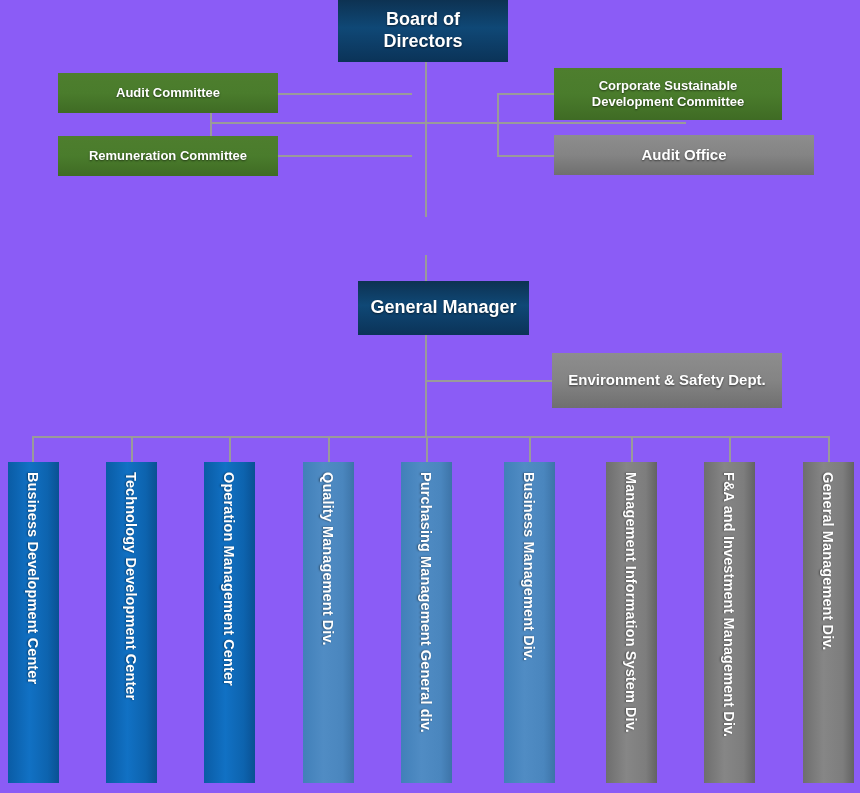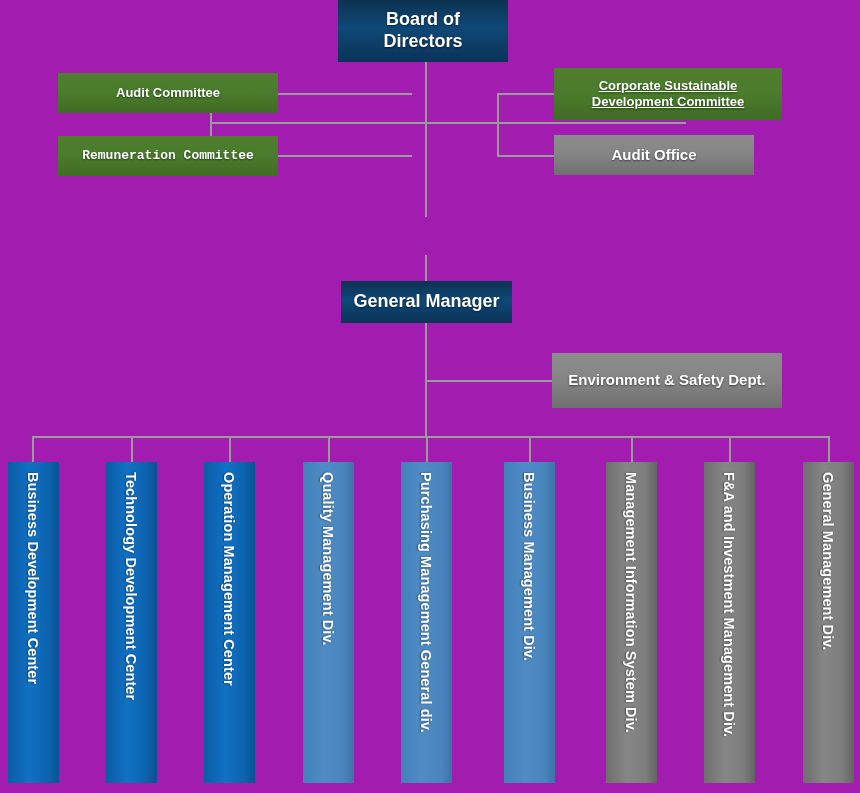--- a/index.html
+++ b/index.html
@@ -4,21 +4,21 @@
 <style>
   html, body {
     margin: 0;
     padding: 0;
     background: #000000;
   }
   #chart-root {
     position: relative;
     width: 860px;
     height: 793px;
-    background: #a21caf;
+    background: #8b5cf6;
     overflow: hidden;
     font-family: "Liberation Sans", sans-serif;
   }
 
   
   .line {
     position: absolute;
     background: #9a9a9a;
   }
   .line.v { width: 2px; }
@@ -126,28 +126,28 @@
   <div class="line v" style="left:426px; top:436px; height:26px;"></div>
   <div class="line v" style="left:529px; top:436px; height:26px;"></div>
   <div class="line v" style="left:631px; top:436px; height:26px;"></div>
   <div class="line v" style="left:729px; top:436px; height:26px;"></div>
   <div class="line v" style="left:828px; top:436px; height:26px;"></div>
 
   <div class="box navy" style="left:338px; top:0px; width:170px; height:62px;">Board of Directors</div>
 
   <div class="box green" style="left:58px; top:73px; width:220px; height:40px;">Audit Committee</div>
 
-  <div class="box green" style="left:58px; top:136px; width:220px; height:40px;font-family:Liberation Mono, monospace;">Remuneration Committee</div>
+  <div class="box green" style="left:58px; top:136px; width:220px; height:40px;">Remuneration Committee</div>
 
-  <div class="box green" style="left:554px; top:68px; width:228px; height:52px;text-decoration:underline;">Corporate Sustainable Development Committee</div>
+  <div class="box green" style="left:554px; top:68px; width:228px; height:52px;">Corporate Sustainable Development Committee</div>
 
-  <div class="box gray" style="left:554px; top:135px; width:200px; height:40px;">Audit Office</div>
+  <div class="box gray" style="left:554px; top:135px; width:260px; height:40px;">Audit Office</div>
 
 
-  <div class="box navy" style="left:341px; top:281px; width:171px; height:42px;">General Manager</div>
+  <div class="box navy" style="left:358px; top:281px; width:171px; height:54px;">General Manager</div>
 
   <div class="box gray" style="left:552px; top:353px; width:230px; height:55px;">Environment &amp; Safety Dept.</div>
 
   <div class="bar blue-dark" style="left:8px;">
     <span class="bar-label">Business Development Center</span>
   </div>
   <div class="bar blue-dark" style="left:106px;">
     <span class="bar-label">Technology Development Center</span>
   </div>
   <div class="bar blue-dark" style="left:204px;">

